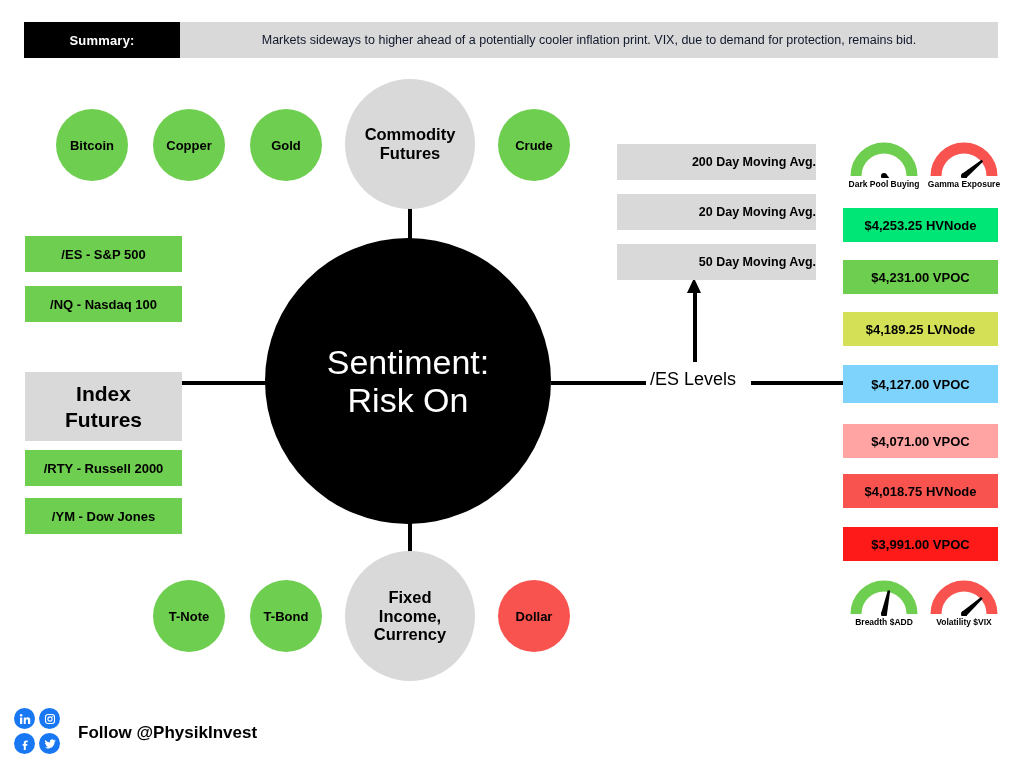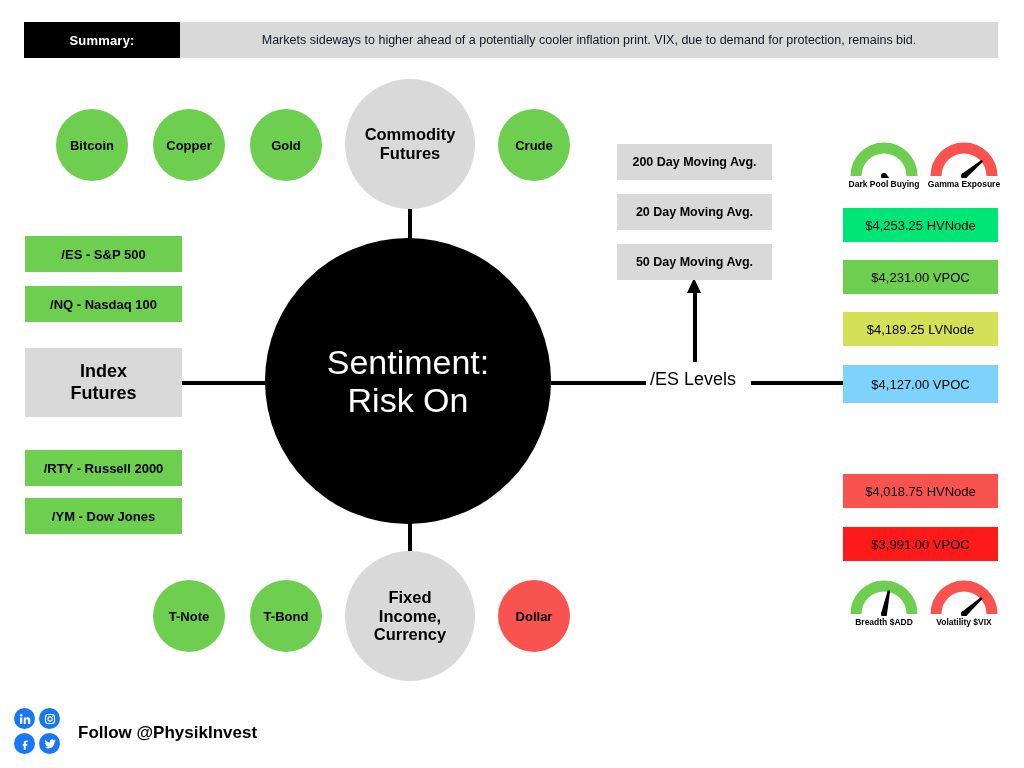--- a/index.html
+++ b/index.html
@@ -38,38 +38,38 @@
   .line-h{position:absolute;height:4px;background:#000;}
   .line-v{position:absolute;width:4px;background:#000;}
 
   
   .pill{
     position:absolute;display:flex;align-items:center;justify-content:center;
     font-size:13px;font-weight:bold;color:#000;background:#6ECE4F;box-sizing:border-box;
     text-align:center;
   }
   .pill.grey{background:#d9d9d9;}
-  .pill.hubbox{font-size:18px;line-height:1.2;}
+  .pill.hubbox{font-size:21px;line-height:1.2;margin-top:24px;}
 
   
   .ma-box{
     position:absolute;left:617px;width:155px;height:36px;background:#d9d9d9;
-    display:flex;align-items:center;justify-content:center;font-size:12.5px;font-weight:bold;color:#000;
+    display:flex;align-items:center;justify-content:flex-end;font-size:12.5px;font-weight:bold;color:#000;padding-left:44px;
   }
 
   
   .es-levels{
     position:absolute;left:650px;top:369px;font-size:18px;color:#000;font-weight:normal;white-space:nowrap;
   }
 
   
   .level-box{
     position:absolute;left:843px;width:155px;height:34px;
     display:flex;align-items:center;justify-content:center;
-    font-size:13px;font-weight:normal;color:#000;
+    font-size:13px;font-weight:bold;color:#000;
   }
 
   
   .gauge{position:absolute;width:78px;text-align:center;}
   .gauge svg{display:block;margin:0 auto;}
   .gauge .glabel{font-size:8.5px;font-weight:bold;color:#000;margin-top:1px;white-space:nowrap;}
 
   
   .social{position:absolute;left:14px;top:708px;width:52px;display:flex;flex-wrap:wrap;gap:4px;}
   .sicon{
@@ -189,20 +189,23 @@
   </div>
   <div class="level-box" style="top:260px;background:#6ECE4F;">
     <span>$4,231.00 VPOC</span>
   </div>
   <div class="level-box" style="top:312px;background:#D4E157;">
     <span>$4,189.25 LVNode</span>
   </div>
   <div class="level-box" style="top:365px;background:#7dd3fc;height:38px;">
     <span>$4,127.00 VPOC</span>
   </div>
+  <div class="level-box" style="top:424px;background:#FFA3A3;">
+    <span>$4,071.00 VPOC</span>
+  </div>
   <div class="level-box" style="top:474px;background:#F9534F;">
     <span>$4,018.75 HVNode</span>
   </div>
   <div class="level-box" style="top:527px;background:#FF1A1A;">
     <span>$3,991.00 VPOC</span>
   </div>
 
   <div class="gauge" style="left:845px;top:140px;">
     <svg width="68" height="38" viewBox="0 0 68 38">
       <path d="M6 36 A28 28 0 0 1 62 36" fill="none" stroke="#6ECE4F" stroke-width="11"></path>

